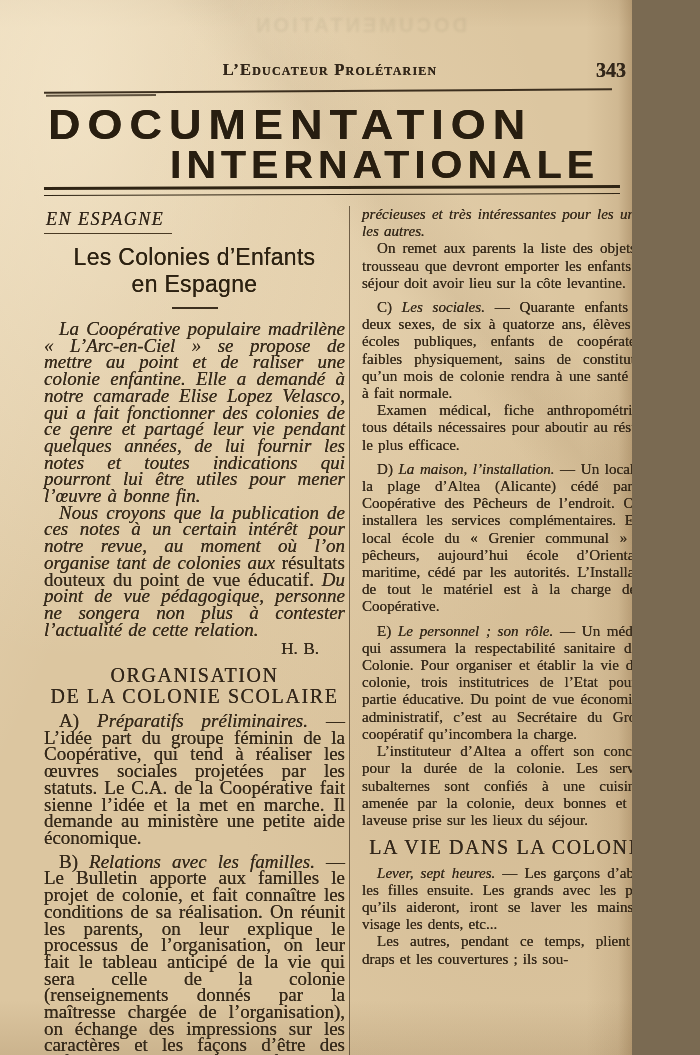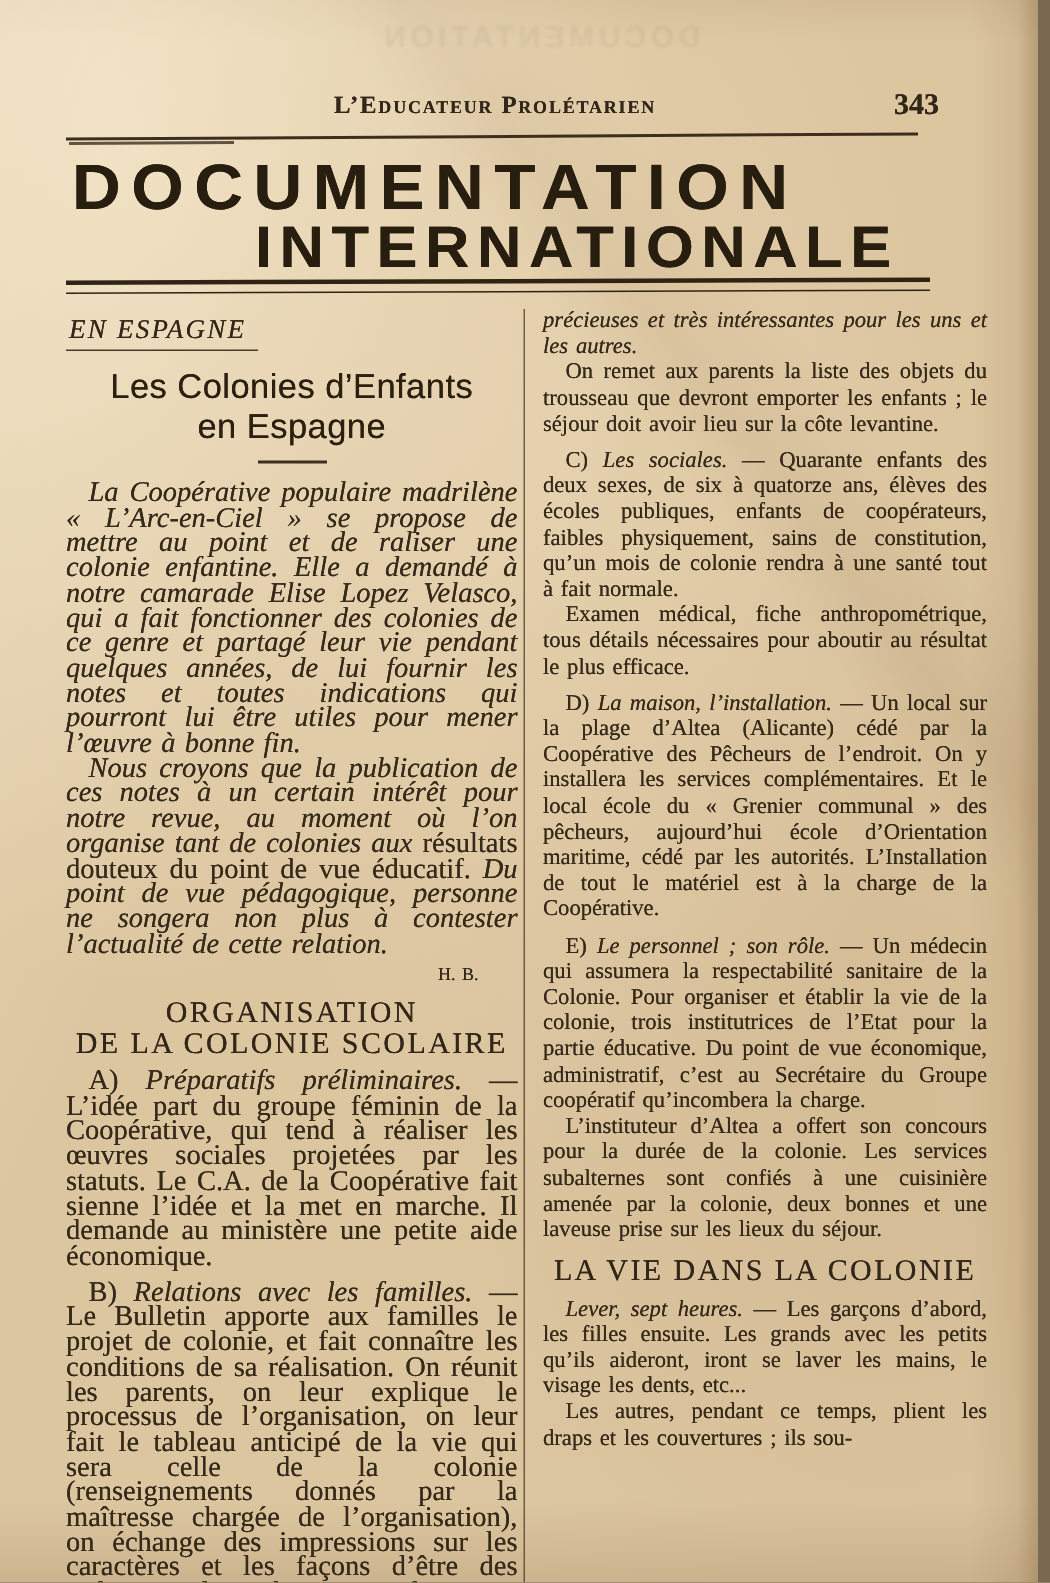--- a/index.html
+++ b/index.html
@@ -1,17 +1,17 @@
 <!DOCTYPE html>
 <html lang="fr"><head>
 <meta charset="utf-8">
 <style>
   html,body{margin:0;padding:0;background:#7a6a52;}
   .page{
-    position:relative;width:692px;height:1055px;overflow:hidden;
+    position:relative;width:632px;height:1055px;overflow:hidden;
     font-family:"Liberation Serif", serif;color:#362a1b;
     background:
       radial-gradient(ellipse at 12% 8%, rgba(252,240,215,0.55), rgba(252,240,215,0) 42%),
       radial-gradient(ellipse at 55% 30%, rgba(244,228,198,0.30), rgba(244,228,198,0) 45%),
       radial-gradient(ellipse at 85% 70%, rgba(186,156,114,0.25), rgba(186,156,114,0) 40%),
       linear-gradient(to left, rgba(134,102,62,0.42) 0px, rgba(134,102,62,0.14) 14px, rgba(134,102,62,0) 46px),
       linear-gradient(115deg, rgba(255,246,224,0.35) 0%, rgba(255,246,224,0) 32%),
       linear-gradient(to bottom, rgba(126,95,56,0.10), rgba(126,95,56,0) 28px),
       linear-gradient(to top, rgba(126,95,56,0.18), rgba(126,95,56,0) 55px),
       linear-gradient(52deg, rgba(120,90,52,0) 68%, rgba(120,90,52,0.10) 72%, rgba(120,90,52,0) 78%),
@@ -68,21 +68,21 @@
   }
   .title-rule{width:46px;height:2px;background:#3c2f1f;margin:9px auto 12px;}
   .p{
     font-size:19px;line-height:16.7px;text-align:justify;text-indent:15px;margin:0;
     word-spacing:1.4px;hyphens:auto;-webkit-hyphens:auto;
   }
   .col-r .p{font-size:15.1px;line-height:17.2px;}
   .it{font-style:italic;}
   .noindent{text-indent:0;font-style:italic;}
   .sp{margin-top:7px;}
-  .signature{text-align:right;padding-right:26px;font-size:12px;margin:3px 0 8px;text-indent:0;}
+  .signature{text-align:right;padding-right:26px;font-size:17px;margin:3px 0 8px;text-indent:0;}
   .heading{
     text-align:center;font-size:20px;letter-spacing:1.6px;line-height:19.5px;
     margin:4px 0 5px;text-indent:0;color:#33271a;
   }
   .col-r .heading{margin-top:9px;}
 </style>
 </head>
 <body>
 
 <div class="page">

